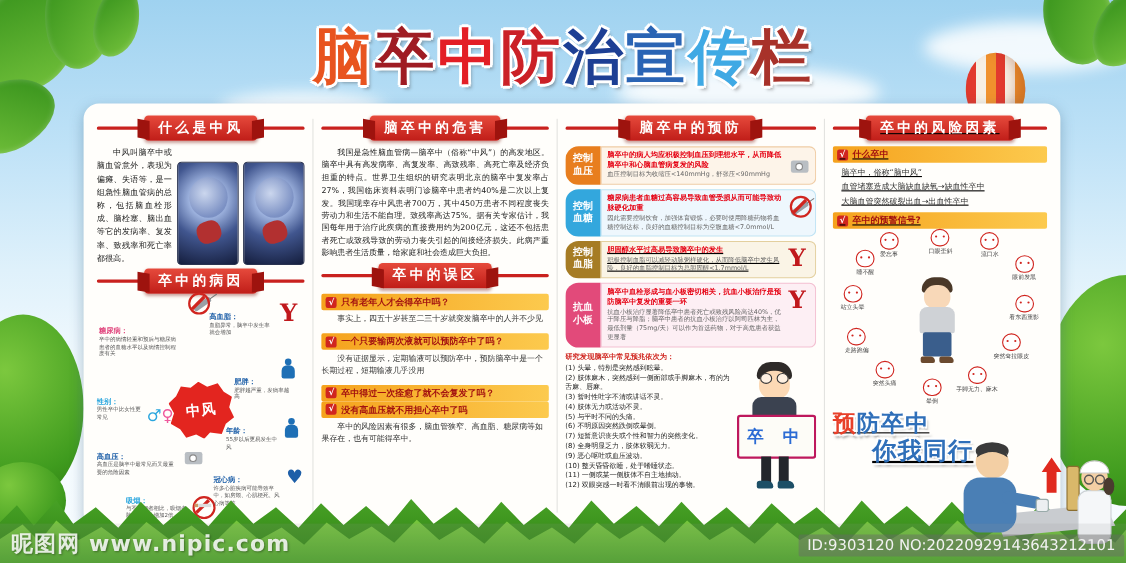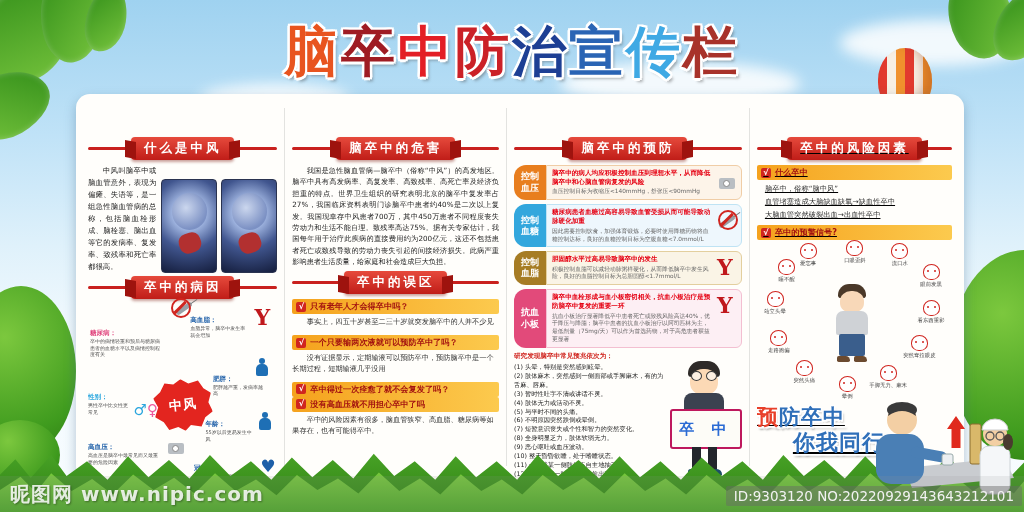--- a/index.html
+++ b/index.html
@@ -12,21 +12,21 @@
     background:repeating-linear-gradient(90deg,#e23a2e 0 9px,#f7efe3 9px 18px,#f0912d 18px 27px);
     box-shadow:inset -8px -6px 12px rgba(150,60,20,.35);}
   .balloon-basket{position:absolute;left:898px;top:116px;width:14px;height:10px;background:#b5651d;border-radius:2px;}
   .balloon-string{position:absolute;width:1px;height:8px;background:#8a5a2a;top:109px;}
   .leaf{position:absolute;background:linear-gradient(135deg,#2f8c18,#79c63e);border-radius:58% 42% 60% 40%/62% 50% 50% 38%;box-shadow:inset 0 0 6px rgba(255,255,255,.25);}
   .bush{position:absolute;border-radius:50%;background:radial-gradient(circle at 35% 30%,#7cc83e,#3f9b1e 70%,#2d7a12);}
   
   .board{position:absolute;left:76px;top:94px;width:888px;height:386px;background:#fffefb;
     border-radius:14px;box-shadow:0 5px 12px rgba(70,110,140,.4);z-index:2;
     display:flex;padding:8px 12px;box-sizing:border-box;}
-  .col{height:100%;overflow:hidden;margin-top:32px;}
+  .col{height:100%;overflow:hidden;}
   .c1{width:196px;} .c2{width:214px;} .c3{width:236px;} .c4{width:202px;text-decoration:underline;}
   .vdiv{width:1px;background:#e3e3e0;margin:6px 7px;}
   
   .ribbon{display:flex;align-items:center;margin:3px 0 5px;}
   .ribbon .wing{flex:1;height:3px;background:#c9211e;border-radius:2px;}
   .ribbon .band{position:relative;z-index:0;background:linear-gradient(#e64a3c,#c01d18);color:#fff;
     font-weight:bold;font-size:12.5px;letter-spacing:3px;padding:3px 13px;border-radius:4px;white-space:nowrap;
     box-shadow:0 2px 3px rgba(120,20,10,.4);}
   .ribbon .band::before,.ribbon .band::after{content:"";position:absolute;top:18%;width:11px;height:72%;background:#9e130e;z-index:-1;}
   .ribbon .band::before{left:-6px;transform:skewY(10deg);}
@@ -66,21 +66,21 @@
   .check{width:10px;height:10px;flex:0 0 10px;background:#d0251f;color:#fff;font-size:8px;line-height:10px;text-align:center;border-radius:2px;font-weight:bold;}
   .qtext{color:#a31210;font-weight:bold;font-size:8.2px;}
   .ans{font-size:7.2px;color:#333;line-height:1.5;margin:3px 0 7px;text-indent:2em;}
   
   .prow{display:flex;margin-bottom:4px;}
   .ptab{width:26px;flex:0 0 26px;border-radius:12px 0 0 12px;color:#fff;font-weight:bold;font-size:9px;line-height:1.25;
     display:flex;align-items:center;justify-content:center;text-align:center;padding:4px 3px;box-sizing:content-box;}
   .p1{background:#e87e1e;} .p2{background:#33a7dd;} .p3{background:#a67c24;} .p4{background:#e24a7a;}
   .pbody{flex:1;border-radius:0 6px 6px 0;padding:3px 5px;position:relative;border:1px solid;}
   .b1{background:#fdf4e9;border-color:#f0cda6;} .b2{background:#eef7fd;border-color:#bfe3f4;}
-  .b3{background:#faf4e6;border-color:#e3cf9e;} .b4{background:#fdeff4;border-color:#f3bfd1;}
+  .b3{background:#faf4e6;border-color:#e3cf9e;text-decoration:underline;} .b4{background:#fdeff4;border-color:#f3bfd1;}
   .phead{color:#e50012;font-weight:bold;font-size:6.6px;line-height:1.4;padding-right:24px;}
   .ptext{color:#666;font-size:5.8px;line-height:1.35;margin-top:1px;padding-right:24px;}
   .picon{position:absolute;right:4px;top:4px;width:20px;height:26px;}
   .omens{position:relative;}
   .omen-intro{color:#d0251f;font-weight:bold;font-size:6.6px;margin:1px 0 2px;}
   .omen{font-size:6.3px;color:#222;line-height:1.42;width:152px;}
   .doctor{position:absolute;right:0;bottom:0;width:76px;height:118px;}
   .d-hair{position:absolute;left:22px;top:0;width:32px;height:16px;background:#2e2a28;border-radius:14px 14px 4px 4px;}
   .d-face{position:absolute;left:24px;top:8px;width:28px;height:26px;background:#fcd9b5;border-radius:46%;}
   .d-gl{position:absolute;top:10px;width:9px;height:8px;border:1.5px solid #3a3a3a;border-radius:50%;background:rgba(255,255,255,.6);}

